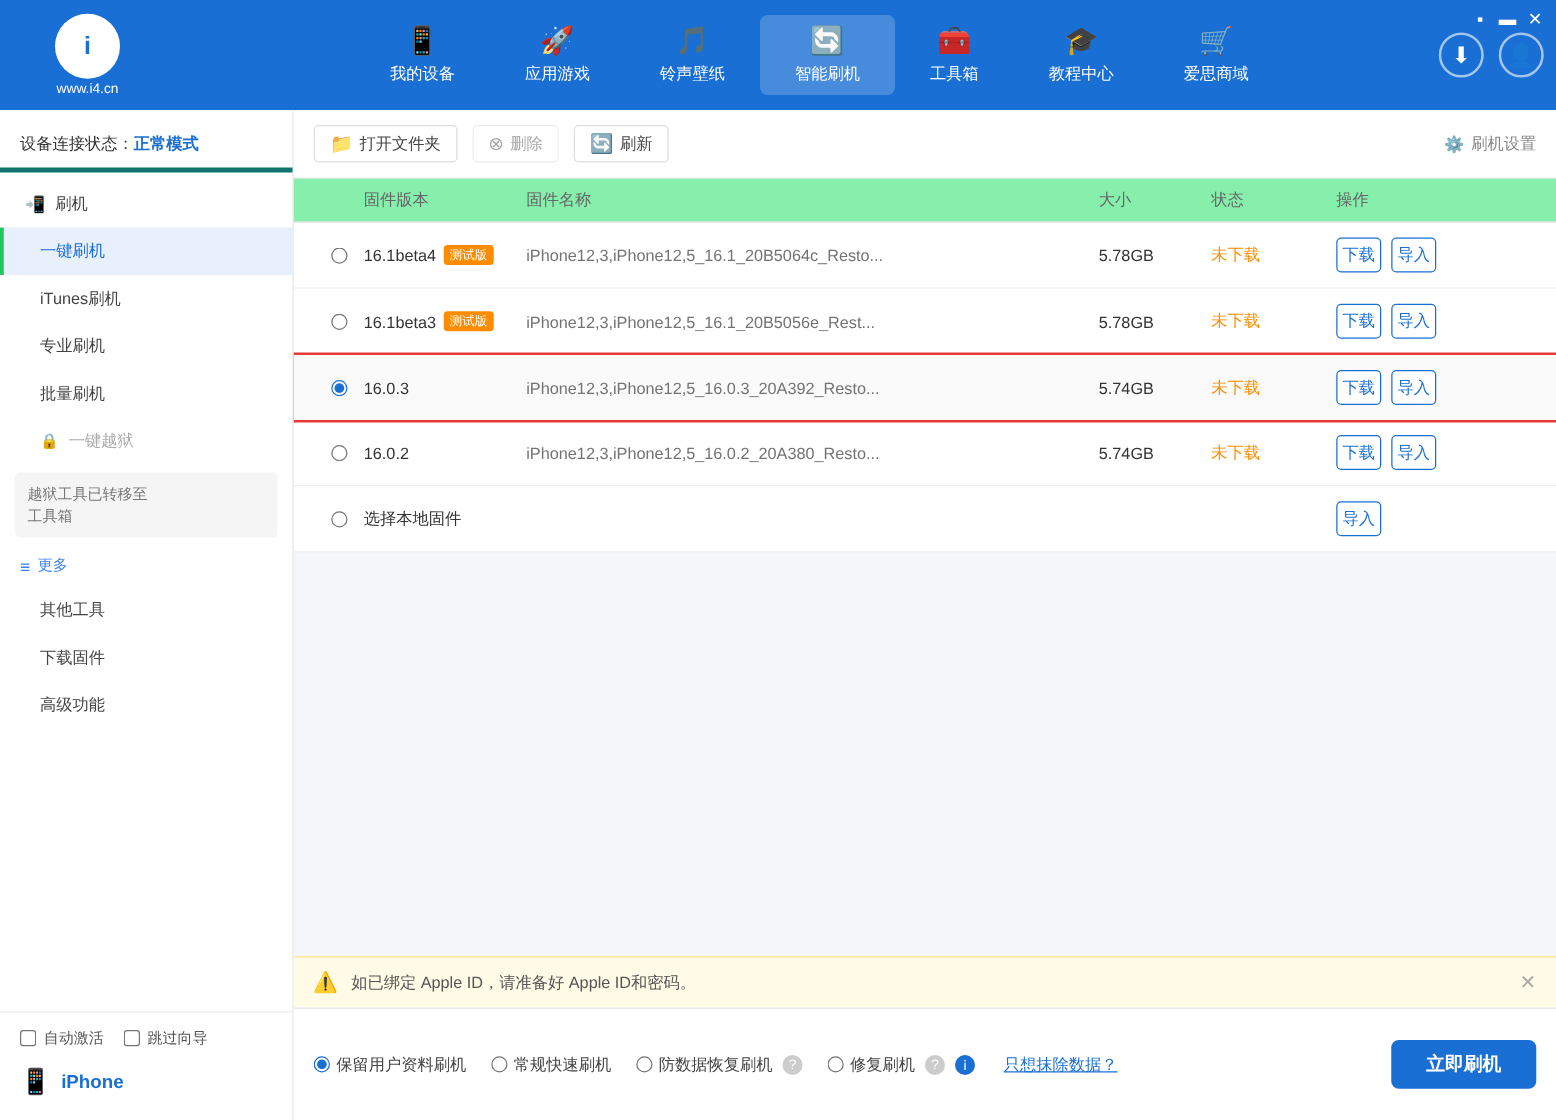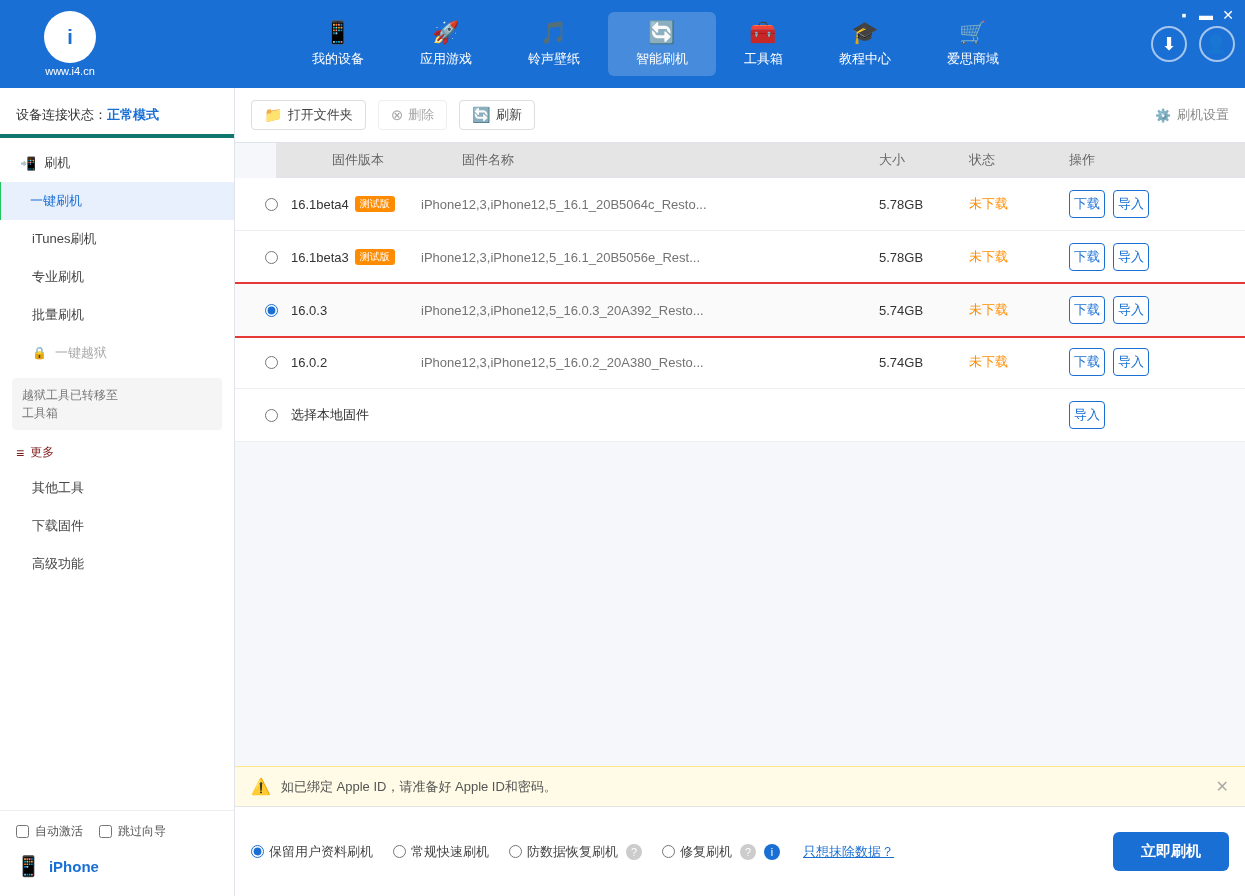--- a/index.html
+++ b/index.html
@@ -22,24 +22,24 @@
     .win-controls { position: absolute; top: 8px; right: 10px; display: flex; gap: 6px; align-items: center; }
 
     
     .main-layout { display: flex; height: calc(896px - 88px); }
 
     
     .sidebar { width: 235px; background: #fff; border-right: 1px solid #e0e4ea; display: flex; flex-direction: column; padding-top: 8px; }
     .device-status { padding: 10px 16px; font-size: 13px; color: #333; border-bottom: 4px solid #0f766e; margin-bottom: 6px; }
     .device-status strong { color: #1a6fd4; }
     .sidebar-item { padding: 10px 20px; cursor: pointer; color: #444; font-size: 13px; display: flex; align-items: center; gap: 8px; }
-    .sidebar-item.active { background: #e8f0fe; color: #1a6fd4; border-left: 1px solid #22c55e; padding-left: 17px; font-family: Liberation Mono, monospace; }
+    .sidebar-item.active { background: #e8f0fe; color: #1a6fd4; border-left: 3px solid #22c55e; padding-left: 17px; font-family: Liberation Mono, monospace; }
     .sidebar-item.sub { padding-left: 32px; font-size: 13px; }
     .sidebar-item.sub.active { padding-left: 29px; }
-    .sidebar-separator { padding: 8px 16px; color: #7f1d1d; font-size: 12px; display: flex; align-items: center; gap: 6px; }
+    .sidebar-separator { padding: 8px 16px; color: #3b82f6; font-size: 12px; display: flex; align-items: center; gap: 6px; }
     .sidebar-separator::before { content: "≡"; font-size: 14px; }
     .sidebar-item.locked { color: #aaa; }
     .sidebar-item .lock-icon { font-size: 12px; }
     .jailbreak-box { margin: 6px 12px; padding: 8px 10px; background: #f5f5f5; border-radius: 4px; font-size: 12px; color: #777; line-height: 1.5; }
 
     
     .sidebar-bottom { margin-top: auto; padding: 12px 16px; border-top: 1px solid #eee; }
     .checkbox-row { display: flex; gap: 6px; font-size: 12px; color: #555; margin-bottom: 8px; }
     .checkbox-row input { cursor: pointer; }
     .device-indicator { display: flex; align-items: center; gap: 8px; padding: 6px 0; color: #1a6fd4; font-size: 15px; font-weight: bold; }
@@ -48,21 +48,21 @@
     
     .content { flex: 1; display: flex; flex-direction: column; background: #f5f7fa; }
     .content-toolbar { display: flex; align-items: center; padding: 12px 16px; background: #fff; border-bottom: 1px solid #e0e4ea; gap: 12px; }
     .toolbar-btn { display: flex; align-items: center; gap: 5px; padding: 5px 12px; border: 1px solid #ddd; border-radius: 4px; background: #fff; cursor: pointer; font-size: 13px; color: #444; }
     .toolbar-btn.disabled { color: #aaa; border-color: #eee; cursor: default; }
     .toolbar-btn .btn-icon { font-size: 15px; }
     .toolbar-spacer { flex: 1; }
     .settings-btn { display: flex; align-items: center; gap: 5px; color: #888; font-size: 13px; cursor: pointer; }
 
     
-    .table-header { display: grid; grid-template-columns: 40px 130px 1fr 90px 100px 160px; padding: 8px 16px; background: #e5e5e5; border-bottom: 1px solid #e0e4ea; font-size: 13px; color: #666; font-weight: 500; margin-left: 41px; }
+    .table-header { display: grid; grid-template-columns: 40px 130px 1fr 90px 100px 160px; padding: 8px 16px; background: #86efac; border-bottom: 1px solid #e0e4ea; font-size: 13px; color: #666; font-weight: 500; }
     .table-body { flex: 1; overflow-y: auto; }
     .table-row { display: grid; grid-template-columns: 40px 130px 1fr 90px 100px 160px; padding: 12px 16px; border-bottom: 1px solid #eee; background: #fff; align-items: center; }
     .table-row.selected { background: #fafafa; border: 2px solid #e53935; margin: 0; }
     .table-row.selected { outline: 2px solid #e53935; }
     .beta-badge { background: #ff8c00; color: #fff; font-size: 10px; padding: 1px 5px; border-radius: 3px; margin-left: 6px; vertical-align: middle; }
     .status-not-downloaded { color: #ff8c00; }
     .action-btns { display: flex; gap: 8px; }
     .action-btn { padding: 4px 4px; border: 1px solid #1a6fd4; border-radius: 4px; background: #fff; color: #1a6fd4; cursor: pointer; font-size: 13px; }
     .radio-col { display: flex; align-items: center; justify-content: center; }
     .firmware-version { font-size: 13px; color: #333; display: flex; align-items: center; }

